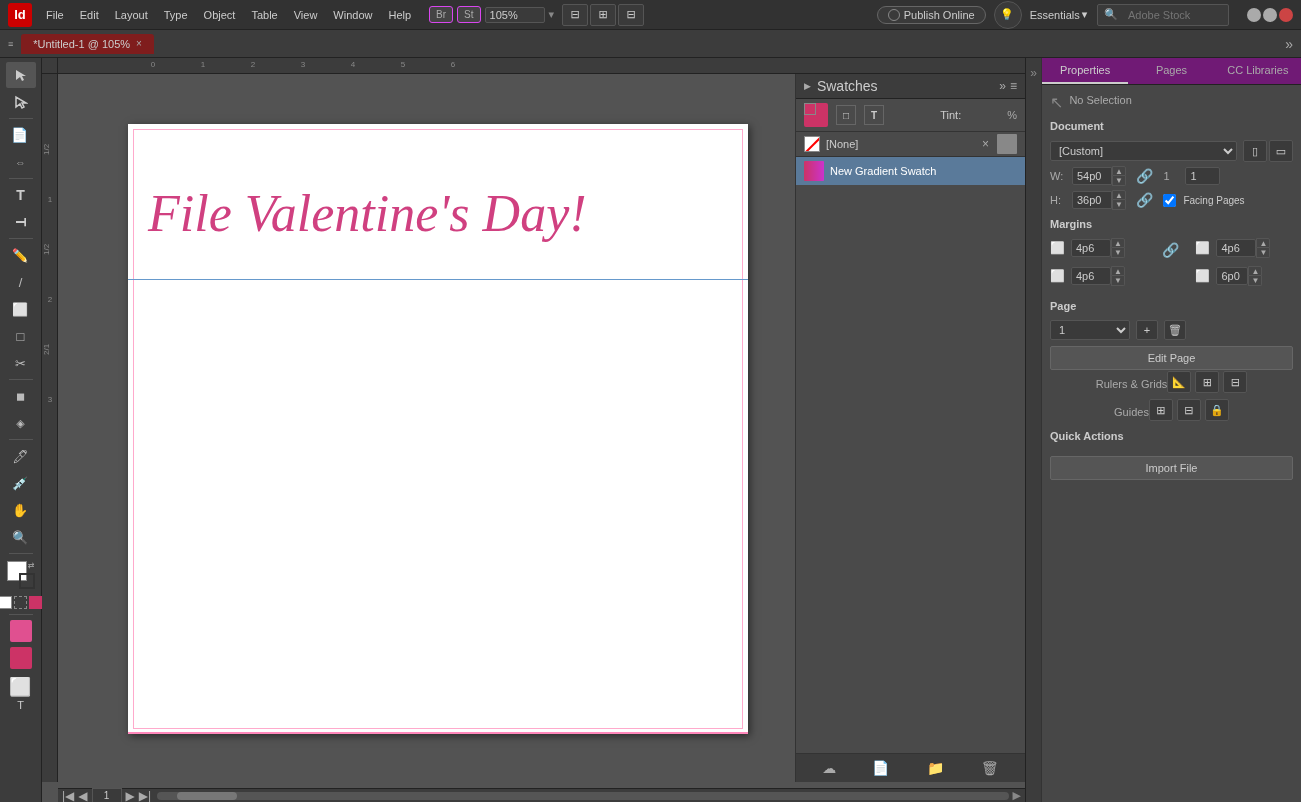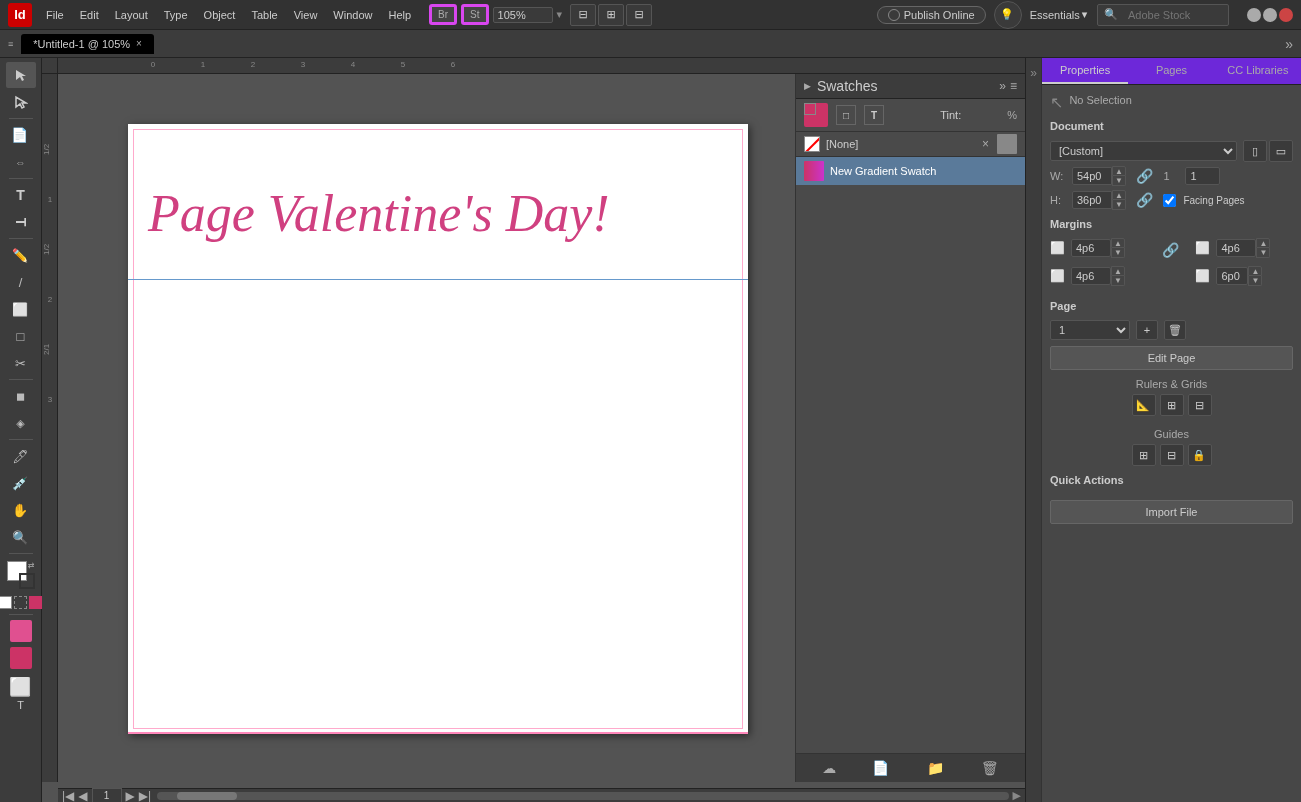--- a/index.html
+++ b/index.html
@@ -3,35 +3,35 @@
   <meta charset="utf-8">
   <style>
     * { box-sizing: border-box; margin: 0; padding: 0; }
     body { font-family: 'Segoe UI', Arial, sans-serif; font-size: 11px; background: #535353; color: #ccc; overflow: hidden; width: 1301px; height: 802px; }
 
     
     .menubar { height: 30px; background: #323232; display: flex; align-items: center; padding: 0 8px; gap: 4px; border-bottom: 1px solid #222; }
     .menubar .app-icon { width: 24px; height: 24px; background: #cc0000; border-radius: 3px; display: flex; align-items: center; justify-content: center; color: white; font-weight: bold; font-size: 13px; margin-right: 4px; }
     .menubar .menu-item { color: #ccc; padding: 2px 6px; cursor: pointer; font-size: 11px; }
     .menubar-spacer { flex: 1; }
-    .menubar .bridge-btn { background: #444; color: #aaa; padding: 2px 6px; border-radius: 3px; font-size: 10px; border: 3px solid #d946ef; cursor: pointer; }
+    .menubar .bridge-btn { background: #444; color: #aaa; padding: 2px 6px; border-radius: 3px; font-size: 10px; border: 1px solid #d946ef; cursor: pointer; }
     .zoom-input { background: #3a3a3a; border: 1px solid #555; color: #ccc; width: 60px; padding: 1px 4px; font-size: 11px; border-radius: 2px; }
     .publish-btn { background: #3a3a3a; border: 1px solid #666; color: #ccc; padding: 2px 10px; border-radius: 12px; cursor: pointer; font-size: 11px; display: flex; align-items: center; gap: 4px; }
     .publish-btn .publish-icon { width: 12px; height: 12px; border-radius: 50%; border: 1px solid #888; display: inline-block; }
     .essentials-btn { background: transparent; border: none; color: #ccc; cursor: pointer; font-size: 11px; display: flex; align-items: center; gap: 2px; }
     .search-box { background: #3a3a3a; border: 1px solid #555; color: #ccc; width: 130px; padding: 2px 6px; font-size: 11px; border-radius: 2px; }
     .win-controls { display: flex; gap: 2px; margin-left: 8px; }
     .win-btn { width: 14px; height: 14px; border-radius: 50%; border: none; cursor: pointer; }
     .win-btn.minimize { background: #aaa; }
     .win-btn.maximize { background: #aaa; }
     .win-btn.close { background: #cc4444; }
 
     
     .tabbar { height: 28px; background: #3c3c3c; display: flex; align-items: center; padding: 0 8px; border-bottom: 1px solid #222; }
-    .tab { background: #000000; color: #ccc; padding: 4px 12px; border-radius: 3px 3px 0 0; font-size: 11px; cursor: pointer; display: flex; align-items: center; gap: 6px; }
+    .tab { background: #7f1d1d; color: #ccc; padding: 4px 12px; border-radius: 3px 3px 0 0; font-size: 11px; cursor: pointer; display: flex; align-items: center; gap: 6px; }
     .tab .tab-close { color: #aaa; font-size: 10px; cursor: pointer; }
     .panel-toggle { margin-left: auto; color: #aaa; cursor: pointer; font-size: 14px; }
 
     
     .main-area { display: flex; height: calc(802px - 58px); }
 
     
     .left-toolbar { width: 42px; background: #3c3c3c; display: flex; flex-direction: column; align-items: center; padding: 4px 0; border-right: 1px solid #222; gap: 1px; }
     .tool-btn { width: 30px; height: 26px; display: flex; align-items: center; justify-content: center; cursor: pointer; border-radius: 2px; color: #bbb; font-size: 13px; position: relative; }
     .tool-btn.active { background: #555; }
@@ -80,41 +80,41 @@
 
     .swatch-gradient-row { display: flex; align-items: center; padding: 4px 8px; gap: 6px; background: #5a7a9a; }
     .gradient-swatch { width: 20px; height: 20px; background: linear-gradient(to right, #cc3366, #cc33cc); border-radius: 1px; }
     .swatch-gradient-label { font-size: 11px; color: white; flex: 1; }
 
     .swatches-footer { margin-top: auto; padding: 6px 8px; display: flex; justify-content: space-around; border-top: 1px solid #333; background: #3c3c3c; }
     .footer-icon { color: #aaa; cursor: pointer; font-size: 14px; }
 
     
     .right-panel { width: 260px; background: #474747; border-left: 1px solid #333; display: flex; flex-direction: column; }
-    .right-panel-tabs { display: flex; background: #6d28d9; border-bottom: 1px solid #222; }
+    .right-panel-tabs { display: flex; background: #701a75; border-bottom: 1px solid #222; }
     .rpanel-tab { flex: 1; text-align: center; padding: 6px 4px; font-size: 11px; color: #aaa; cursor: pointer; border-bottom: 2px solid transparent; }
     .rpanel-tab.active { color: #ccc; border-bottom: 2px solid #ccc; }
 
     .rpanel-content { padding: 8px; flex: 1; overflow-y: auto; }
     .rpanel-section-title { color: #aaa; font-size: 11px; margin-bottom: 6px; }
     .rpanel-label { color: #aaa; font-size: 11px; margin-bottom: 4px; margin-top: 8px; }
 
     .rpanel-row { display: flex; align-items: center; gap: 6px; margin-bottom: 4px; }
     .rpanel-input-sm { background: #3a3a3a; border: 1px solid #555; color: #ccc; width: 40px; padding: 2px 4px; font-size: 11px; border-radius: 2px; }
     .rpanel-select { background: #3a3a3a; border: 1px solid #555; color: #ccc; padding: 2px 4px; font-size: 11px; border-radius: 2px; flex: 1; }
     .rpanel-checkbox { margin-right: 4px; }
     .icon-btn { background: #3a3a3a; border: 1px solid #555; color: #ccc; width: 24px; height: 22px; display: flex; align-items: center; justify-content: center; cursor: pointer; border-radius: 2px; font-size: 11px; }
     .icon-btn-group { display: flex; gap: 2px; }
 
     .rpanel-big-btn { width: 100%; background: #555; border: 1px solid #666; color: #ccc; padding: 5px; font-size: 11px; cursor: pointer; border-radius: 2px; margin-top: 6px; text-align: center; }
 
     .page-select-row { display: flex; align-items: center; gap: 6px; }
     .page-select { background: #3a3a3a; border: 1px solid #555; color: #ccc; width: 80px; padding: 2px 4px; font-size: 11px; border-radius: 2px; }
 
-    .rulers-grids-row { display: flex; align-items: center; justify-content: center; margin-bottom: 4px; flex-direction: column; }
+    .rulers-grids-row { display: flex; align-items: center; justify-content: center; margin-bottom: 4px; }
     .icon-group { display: flex; gap: 4px; }
 
     .stepper { display: flex; align-items: center; gap: 0; }
     .stepper input { background: #3a3a3a; border: 1px solid #555; color: #ccc; width: 40px; padding: 2px 4px; font-size: 11px; border-radius: 2px 0 0 2px; }
     .stepper-btns { display: flex; flex-direction: column; }
     .stepper-btn { background: #444; border: 1px solid #555; color: #aaa; width: 14px; height: 10px; font-size: 8px; cursor: pointer; display: flex; align-items: center; justify-content: center; }
     .stepper-btn:first-child { border-radius: 0 2px 0 0; }
     .stepper-btn:last-child { border-radius: 0 0 2px 0; border-top: none; }
 
     .spanel-collapse { display: flex; align-items: flex-end; gap: 4px; padding: 4px 0; cursor: pointer; margin-bottom: 4px; }
@@ -251,21 +251,21 @@
         <div style="font-size:8px;color:#888;text-align:center;height:50px;display:flex;align-items:center;justify-content:center;">2</div>
         <div style="font-size:8px;color:#888;text-align:center;height:50px;display:flex;align-items:center;justify-content:center;writing-mode:vertical-rl;transform:rotate(180deg);">2/1</div>
         <div style="font-size:8px;color:#888;text-align:center;height:50px;display:flex;align-items:center;justify-content:center;">3</div>
       </div>
     </div>
 
     <div class="canvas-scroll-area">
 
       <div class="canvas-page">
         <div class="page-pink-border"></div>
-        <div class="page-valentine-text">Page Valentine's Day!</div>
+        <div class="page-valentine-text">File Valentine's Day!</div>
         <div class="page-blue-line"></div>
         <div class="page-bottom-pink-line"></div>
       </div>
     </div>
 
     <div class="scrollbar-h">
       <div style="display:flex;align-items:center;gap:4px;margin-right:6px;">
         <span style="color:#aaa;cursor:pointer;font-size:12px;">|◀</span>
         <span style="color:#aaa;cursor:pointer;font-size:12px;">◀</span>
         <input style="width: 30px; background: rgb(58, 58, 58); border: 1px solid rgb(85, 85, 85); color: rgb(204, 204, 204); font-size: 10px; text-align: center; padding: 1px;" value="1">

